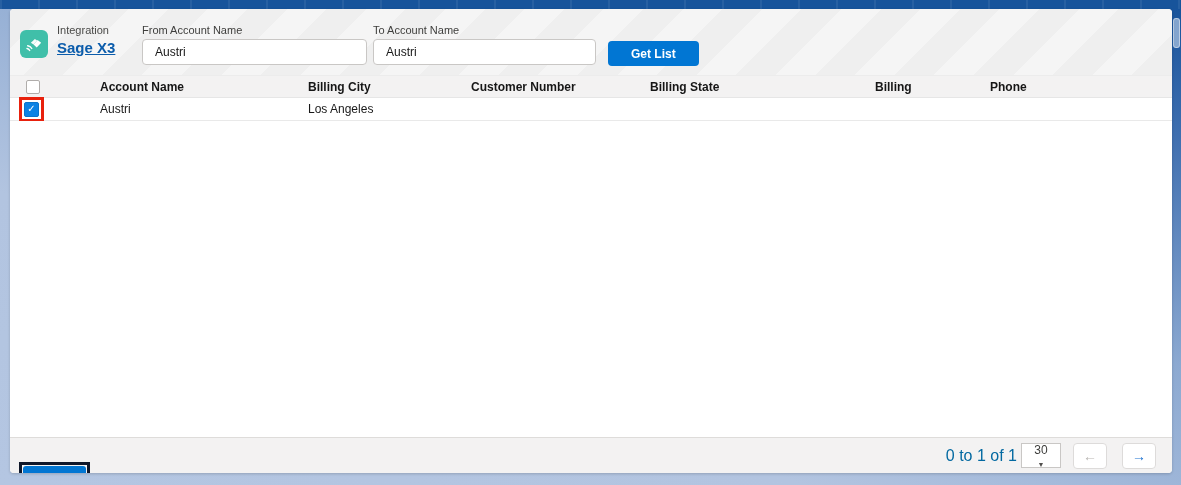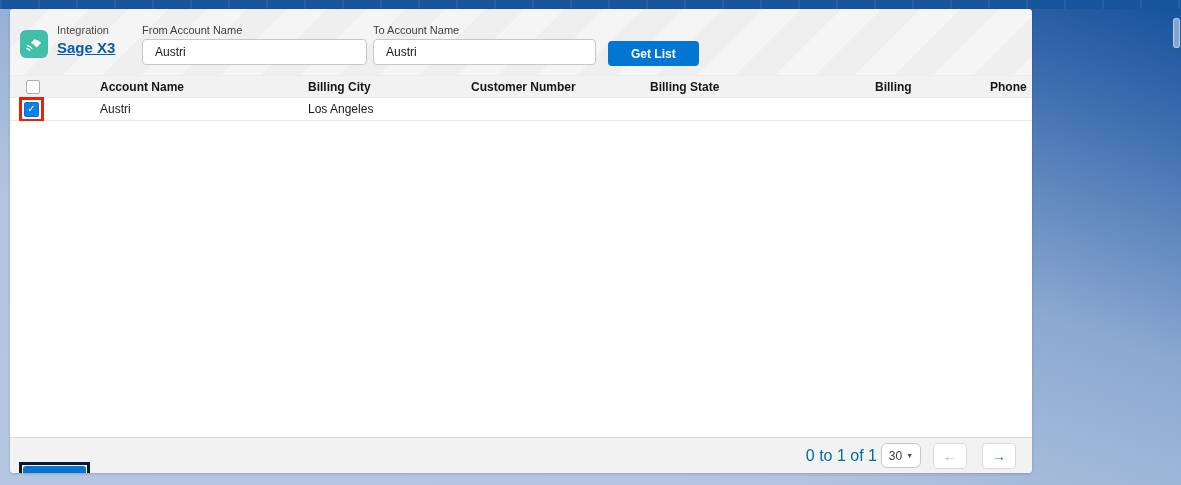--- a/index.html
+++ b/index.html
@@ -6,21 +6,21 @@
   html,body { width:1181px; height:485px; overflow:hidden;
     font-family:"Liberation Sans","DejaVu Sans",sans-serif; }
 
   .bg { position:absolute; inset:0; width:1181px; height:485px;
     background:linear-gradient(200deg,#14519a 0%,#3f6fb0 15%,#8ca9d1 40%,#b2c4e0 68%,#b4c6e2 100%); }
   .topbar { position:absolute; left:0; top:0; width:100%; height:9px; background:#17549b;
     background-image:repeating-linear-gradient(90deg,rgba(255,255,255,.07) 0 2px,transparent 2px 38px); }
   .scroll-thumb { position:absolute; right:1px; top:18px; width:7px; height:30px;
     background:rgba(215,228,244,.55); border:1px solid rgba(255,255,255,.45); border-radius:3px; }
 
-  .panel { position:absolute; left:10px; top:9px; width:1022px; height:464px;
+  .panel { position:absolute; left:10px; top:9px; width:1162px; height:464px;
     background:#fff; border-radius:4px; overflow:hidden; display:flex; flex-direction:column;
     box-shadow:0 1px 3px rgba(0,0,0,.18); }
 
   
   .panel-header { height:67px; flex:0 0 67px; position:relative;
     background:repeating-linear-gradient(135deg,#efefef 0 28px,#f5f5f5 28px 56px);
     border-bottom:1px solid #ececec; display:flex; align-items:flex-start; padding:15px 0 0 10px; }
   .app-icon { width:28px; height:28px; margin-top:6px; border-radius:6px; background:#40bfa9;
     display:flex; align-items:center; justify-content:center; flex:0 0 28px; }
   .integration-block { margin-left:9px; width:85px; display:flex; flex-direction:column; }
@@ -54,22 +54,22 @@
   .tbody-space { flex:1 1 auto; background:#fff; }
 
   
   .panel-footer { height:36px; flex:0 0 36px; background:#f3f2f2; border-top:1px solid #dedcda;
     display:flex; align-items:center; justify-content:space-between; padding:0 16px 0 9px; }
   .red-box-btn { border:3px solid #0f172a; padding:1px; display:inline-flex;margin-top:45px; }
   .unlink-btn { height:24px; padding:0 13px; background:#0176d3; color:#fff; border:none; border-radius:3px;
     font-size:12px; font-weight:600; cursor:pointer; font-family:"Liberation Sans","DejaVu Sans",sans-serif; }
   .pager { display:flex; align-items:center; }
   .range-text { font-size:16px; color:#0369a1; margin-right:4px; }
-  .page-select { width:40px; height:25px; background:#fff; border:1px solid #c9c7c5; border-radius:6px;
-    display:flex; align-items:center; justify-content:center; gap:4px; cursor:pointer; margin-right:12px; }
+  .page-select { width:40px; height:25px; background:#fff; border:1px solid #c9c7c5; border-radius:0;
+    display:flex; align-items:center; justify-content:center; gap:4px; cursor:pointer; margin-right:12px;flex-direction:column; }
   .page-select .val { font-size:12px; color:#3e3e3c; }
   .page-select .caret { font-size:7px; color:#514f4d; }
   .nav-btn { width:34px; height:26px; background:#fff; border:1px solid #dddbda; border-radius:4px;
     display:flex; align-items:center; justify-content:center; cursor:pointer; }
   .nav-prev { margin-right:15px; }
   .nav-prev .arrow { font-size:14px; color:#b9b6b3; }
   .nav-next .arrow { font-size:14px; color:#1b71d0; }
 </style>
 </head>
 <body>

